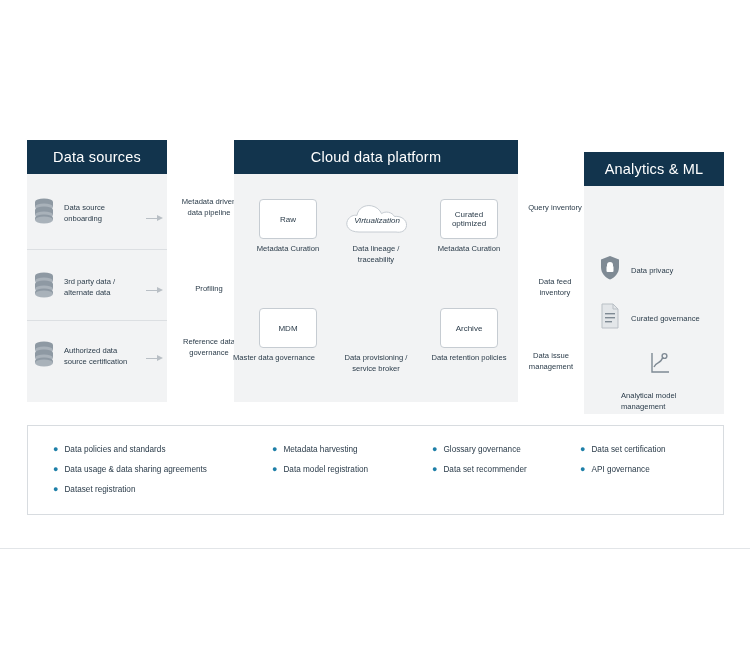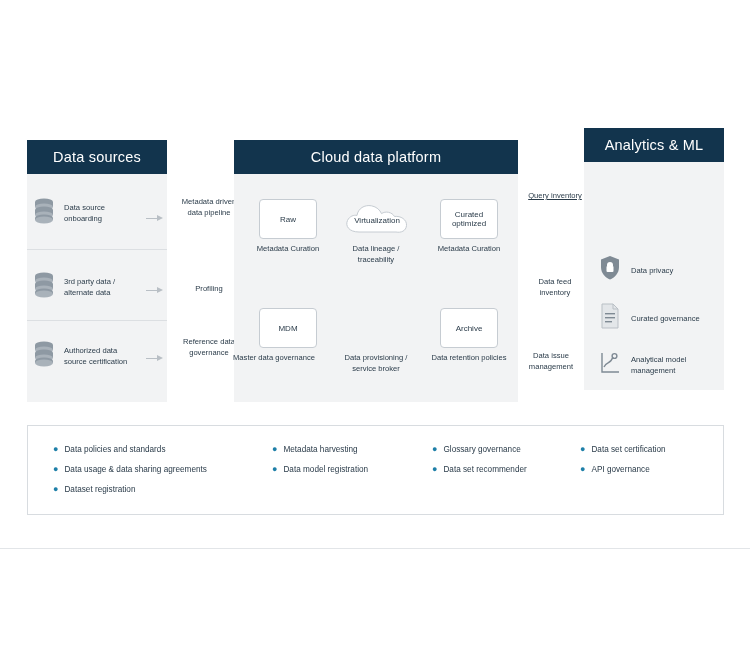--- a/index.html
+++ b/index.html
@@ -50,21 +50,21 @@
 
   
   #col-sources { left: 27px; top: 140px; width: 140px; }
   #col-sources .col-body { height: 228px; }
 
   
   #col-platform { left: 234px; top: 140px; width: 284px; }
   #col-platform .col-body { height: 228px; }
 
   
-  #col-analytics { left: 584px; top: 128px; width: 140px; }
+  #col-analytics { left: 584px; top: 152px; width: 140px; }
   #col-analytics .col-body { height: 228px; }
 
   
   .ds-row {
     position: absolute;
     left: 33px;
     display: flex;
     align-items: center;
     gap: 9px;
     width: 128px;
@@ -141,20 +141,21 @@
     font-size: 8px;
     color: #2a3b49;
     text-align: center;
     box-sizing: border-box;
   }
   .node.cloud {
     border: none;
     background: transparent;
     width: 72px;
     height: 42px;
+    font-style: italic;
   }
   .cloud-svg { position: absolute; left: 0; top: 0; }
   .cloud-text {
     position: relative;
     z-index: 2;
     font-size: 8px;
     color: #2a3b49;
   }
   .node.cyl {
     border: none;
@@ -189,37 +190,37 @@
 
   
   .gov-item {
     position: absolute;
     width: 56px;
     text-align: center;
     font-size: 7.6px;
     line-height: 11px;
     color: #2a3b49;
   }
-  #gov-0 { left: 527px; top: 190px; text-decoration: underline; }
+  #gov-0 { left: 527px; top: 202px; }
   #gov-1 { left: 527px; top: 276px; }
   #gov-2 { left: 523px; top: 350px; }
 
   
   .an-row {
     position: absolute;
     left: 599px;
     display: flex;
     align-items: center;
     gap: 10px;
     width: 122px;
   }
   #an-row-0 { top: 200px; }
   #an-row-1 { top: 255px; }
   #an-row-2 { top: 303px; }
-  #an-row-3 { top: 350px; }
+  #an-row-3 { top: 350px; flex-direction: column; }
   .an-label {
     font-size: 7.6px;
     line-height: 11px;
     color: #2a3b49;
     width: 78px;
   }
 
   
   #footer-panel {
     position: absolute;

